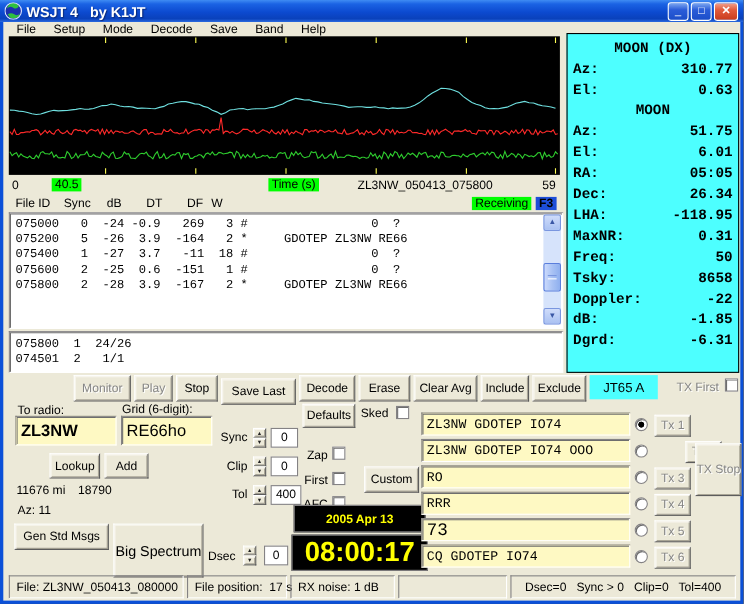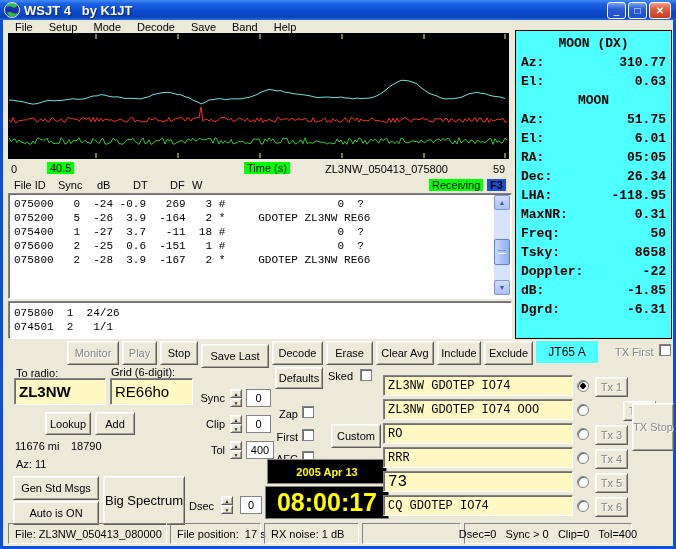--- a/index.html
+++ b/index.html
@@ -242,21 +242,20 @@
     <span class="lab" style="left:13px;top:347px">To radio:</span>
     <div class="txt" style="left:11px;top:358px;width:92px;height:27px;font-weight:bold;font-size:15px">ZL3NW</div>
     <span class="lab" style="left:108px;top:346px">Grid (6-digit):</span>
     <div class="txt" style="left:107px;top:358px;width:83px;height:27px;font-weight:normal;font-size:15px">RE66ho</div>
     <div class="abs btn raised" style="left:42px;top:392px;width:44px;height:21px">Lookup</div>
     <div class="abs btn raised" style="left:92px;top:392px;width:38px;height:21px">Add</div>
     <span class="lab" style="left:12px;top:420px">11676 mi</span>
     <span class="lab" style="left:68px;top:420px">18790</span>
     <span class="lab" style="left:13px;top:438px">Az: 11</span>
     <div class="abs btn raised" style="left:10px;top:456px;width:84px;height:22px">Gen Std Msgs</div>
-    <div class="abs btn raised" style="left:10px;top:481px;width:84px;height:22px">Auto is ON</div>
     <div class="abs btn raised" style="left:100px;top:456px;width:80px;height:47px;font-size:13px">Big Spectrum</div>
 
     <span class="lab" style="left:150px;top:372px;width:72px;text-align:right">Sync</span>
     <div class="spin" style="left:227px;top:369px">
       <div class="raised">▲</div>
       <div class="raised">▼</div>
     </div>
     <div class="valbox" style="left:243px;top:369px;width:25px;height:18px">0</div>
 
     <span class="lab" style="left:150px;top:398px;width:72px;text-align:right">Clip</span>
@@ -317,16 +316,16 @@
     <div class="txt mono" style="left:380px;top:475px;width:190px;height:21px;font-size:12px">CQ GDOTEP IO74</div>
     <input type="radio" name="txsel" class="rb" style="left: 574px; top: 480px;">
     <div class="abs btn raised disabled" style="left:592px;top:477px;width:31px;height:18px">Tx 6</div>
 
     <div class="abs btn raised disabled" style="left:629px;top:383px;width:40px;height:46px;white-space:pre-line">TX Stop</div>
 
     <div class="sbar" style="left:5px;width:159px">File: ZL3NW_050413_080000</div>
     <div class="sbar" style="left:167px;width:91px">File position:  17 s</div>
     <div class="sbar" style="left:261px;width:95px">RX noise: 1 dB</div>
     <div class="sbar" style="left:359px;width:99px"></div>
-    <div class="sbar" style="left:461px;width:168px;justify-content:center">Dsec=0   Sync &gt; 0   Clip=0   Tol=400</div>
+    <div class="sbar" style="left:461px;width:205px;justify-content:center">Dsec=0   Sync &gt; 0   Clip=0   Tol=400</div>
 
   </div>
 </div>
 
 </body></html>

